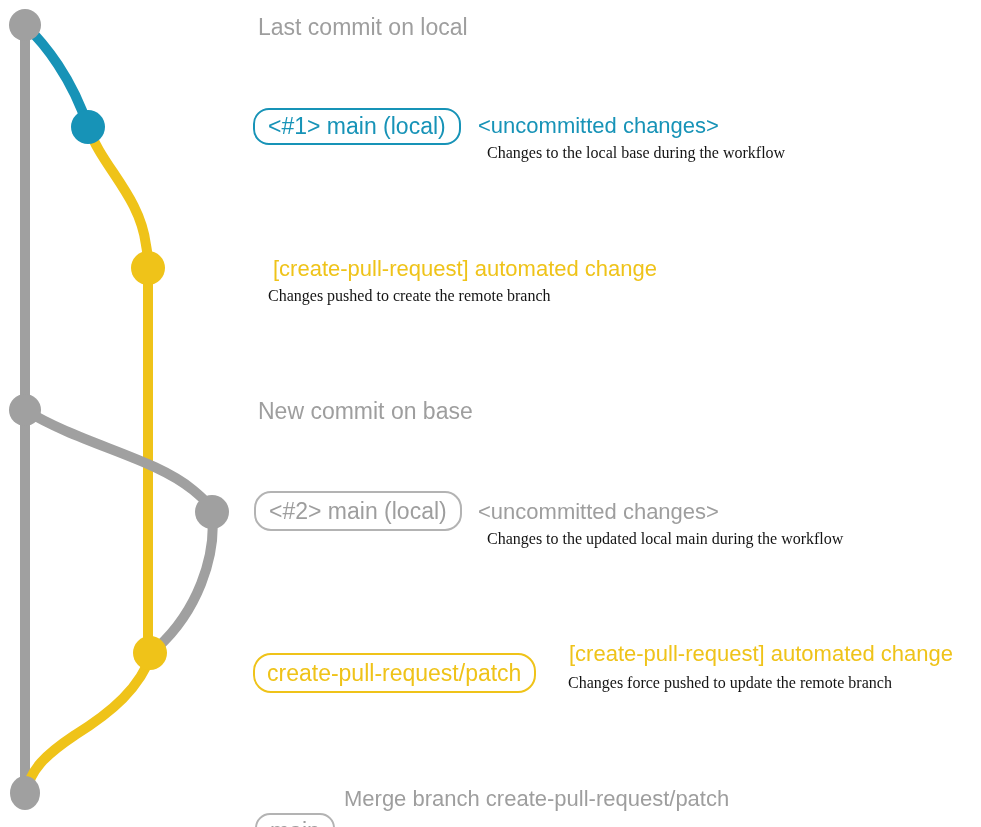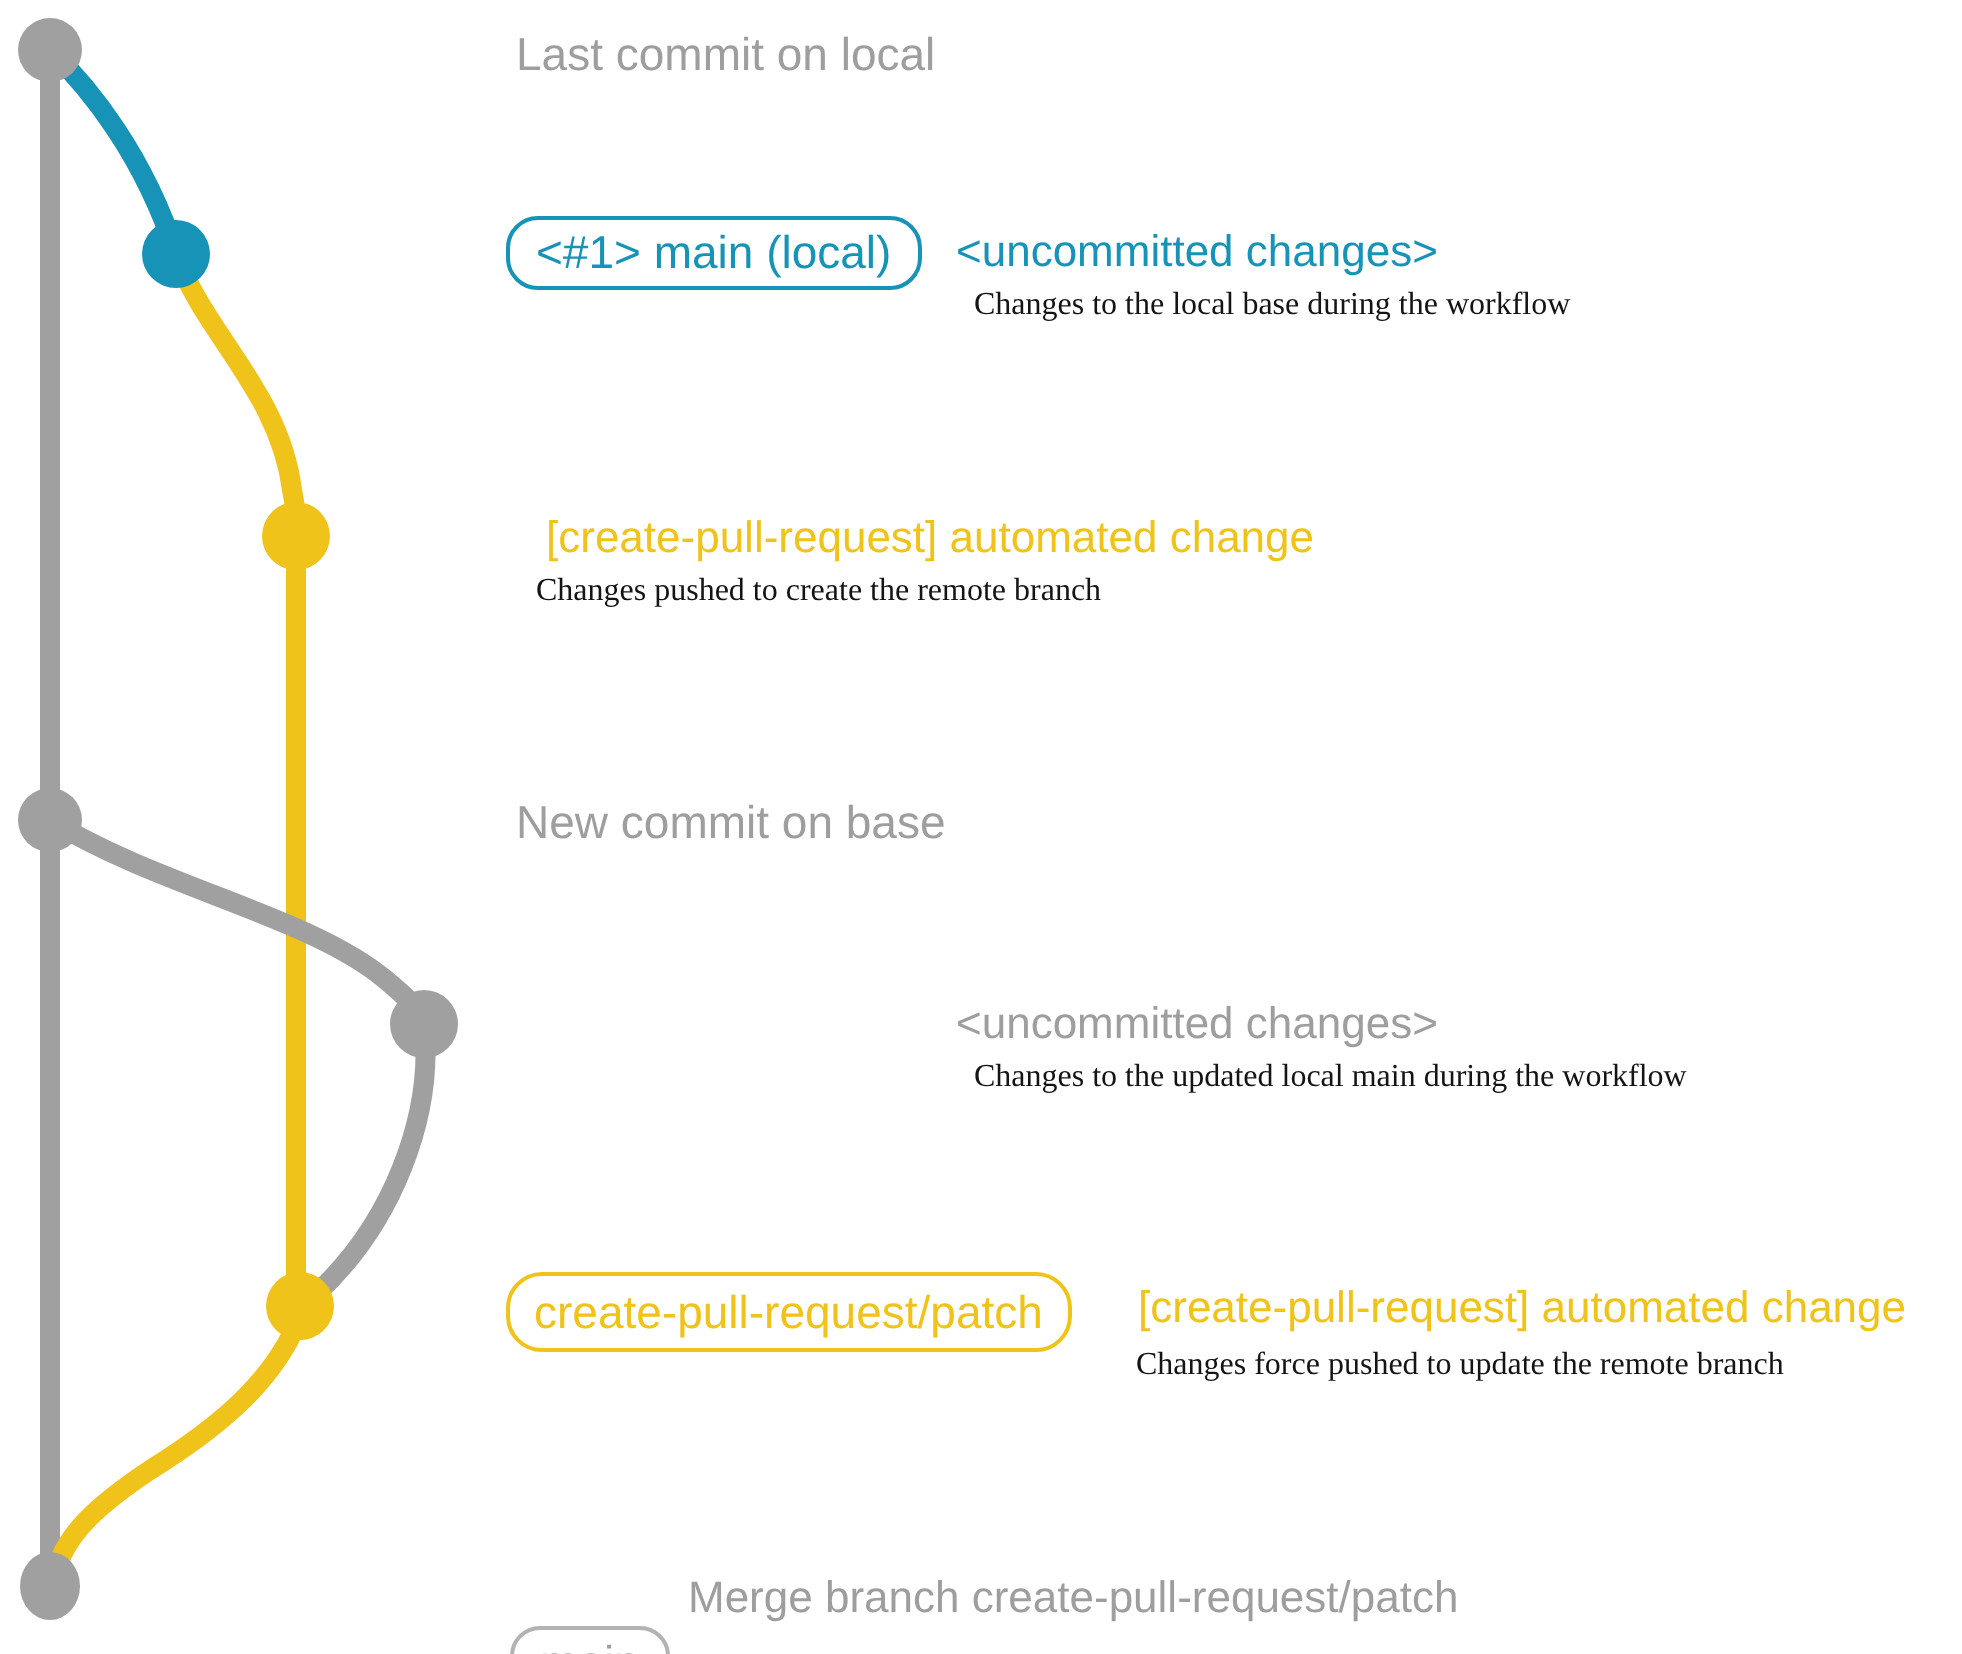--- a/index.html
+++ b/index.html
@@ -97,21 +97,21 @@
   #note-last-commit   { left: 258px; top: 14px;  }
   #badge-main-1       { left: 253px; top: 108px; }
   #title-uncommitted-1{ left: 478px; top: 113px; }
   #desc-local-1       { left: 487px; top: 144px; }
   #title-automated-1  { left: 257px; top: 256px; }
   #desc-pushed        { left: 268px; top: 287px; }
   #note-new-commit    { left: 258px; top: 398px; }
   #badge-main-2       { left: 254px; top: 491px; }
   #title-uncommitted-2{ left: 478px; top: 499px; }
   #desc-local-2       { left: 487px; top: 530px; }
-  #badge-patch        { left: 253px; top: 636px; padding-left: 12px; }
+  #badge-patch        { left: 253px; top: 653px; padding-left: 12px; }
   #title-automated-2  { left: 553px; top: 641px; }
   #desc-force-pushed  { left: 568px; top: 674px; }
   #badge-main-final   { left: 255px; top: 813px; }
   #title-merge        { left: 344px; top: 786px; }
 </style>
 </head>
 <body>
 
 <div id="stage">
 
@@ -141,20 +141,21 @@
 
   <div class="badge blue" id="badge-main-1">&lt;#1&gt; main (local)</div>
   <div class="title blue" id="title-uncommitted-1">&lt;uncommitted changes&gt;</div>
   <div class="desc" id="desc-local-1">Changes to the local base during the workflow</div>
 
   <div class="title yellow" id="title-automated-1">[create-pull-request] automated change</div>
   <div class="desc" id="desc-pushed">Changes pushed to create the remote branch</div>
 
   <div class="note" id="note-new-commit">New commit on base</div>
 
+  <div class="badge gray" id="badge-main-2">&lt;#2&gt; main (local)</div>
   <div class="title gray" id="title-uncommitted-2">&lt;uncommitted changes&gt;</div>
   <div class="desc" id="desc-local-2">Changes to the updated local main during the workflow</div>
 
   <div class="badge yellow" id="badge-patch">create-pull-request/patch</div>
   <div class="title yellow" id="title-automated-2">[create-pull-request] automated change</div>
   <div class="desc" id="desc-force-pushed">Changes force pushed to update the remote branch</div>
 
   <div class="badge gray small" id="badge-main-final">main</div>
   <div class="title gray" id="title-merge">Merge branch create-pull-request/patch</div>
 

